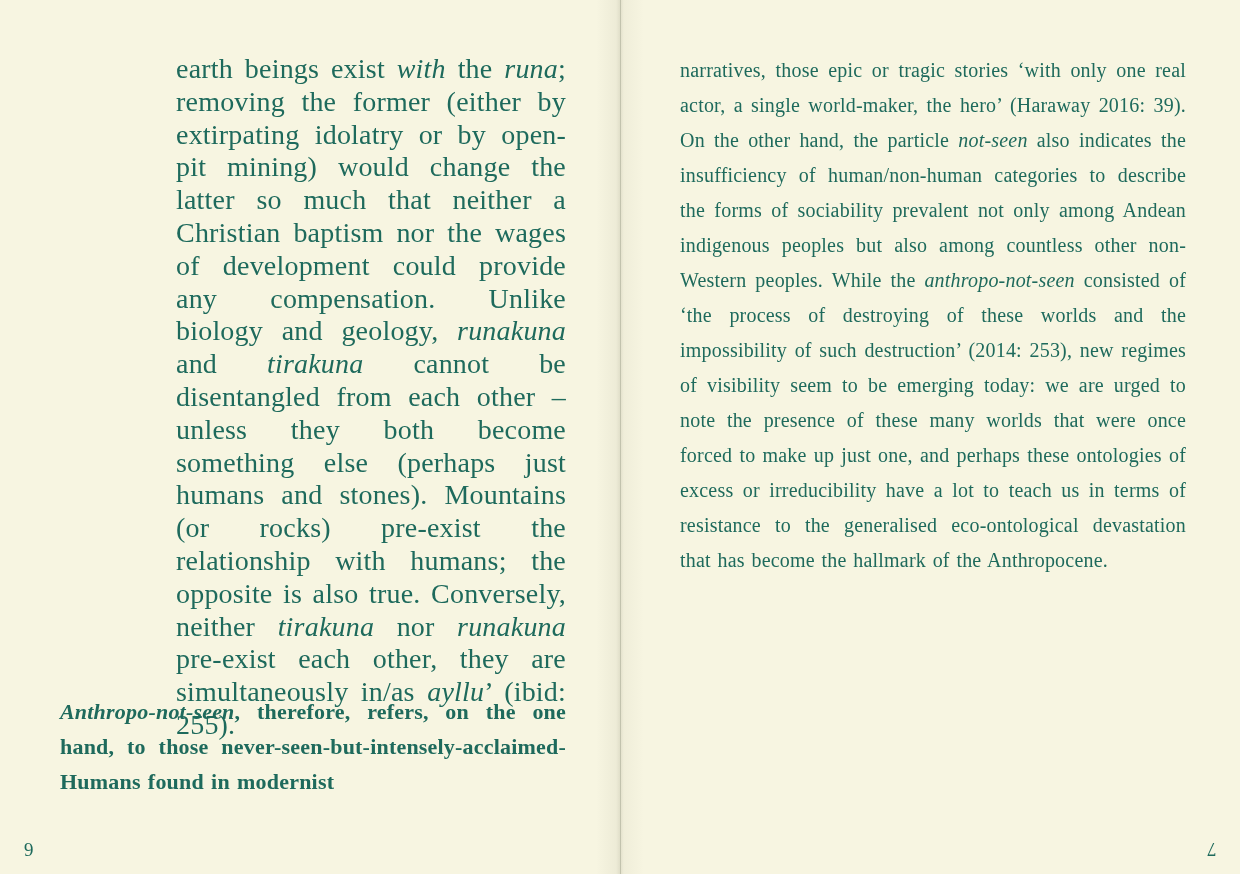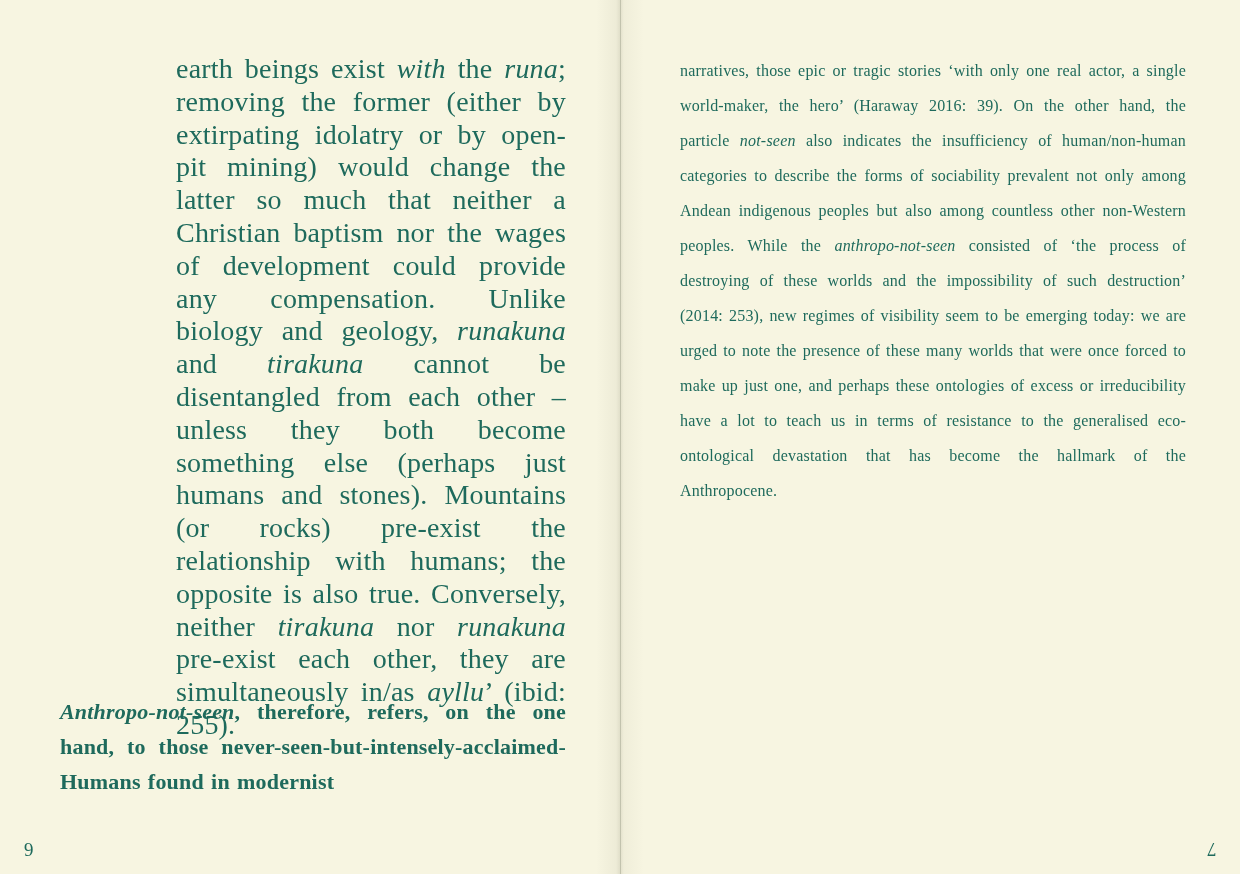--- a/index.html
+++ b/index.html
@@ -57,21 +57,21 @@
     font-size:22px;
     line-height:35px;
     text-align:justify;
     letter-spacing:0.2px;
     word-spacing:1.5px;
     font-weight:bold;
   }
   .para-right{
     position:absolute;
     left:60px; top:53px; width:506px;
-    font-size:16px;
+    font-size:20px;
     line-height:35px;
     text-align:justify;
     letter-spacing:0.2px;
     word-spacing:1.5px;
   }
   .it{ font-style:italic; }
 
   .folio{
     position:absolute;
     font-size:19px;

